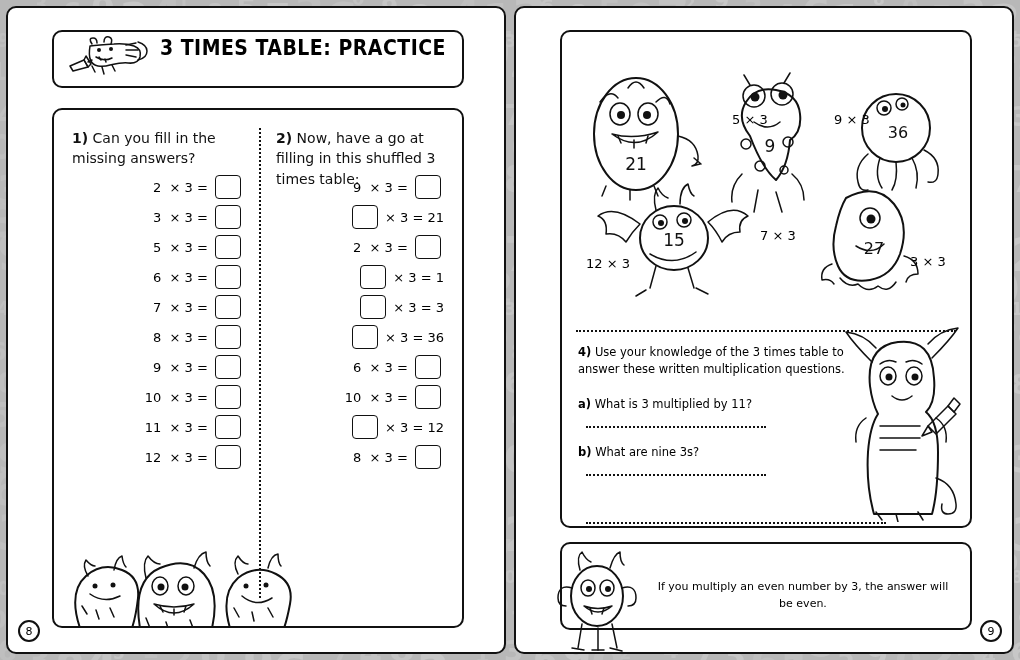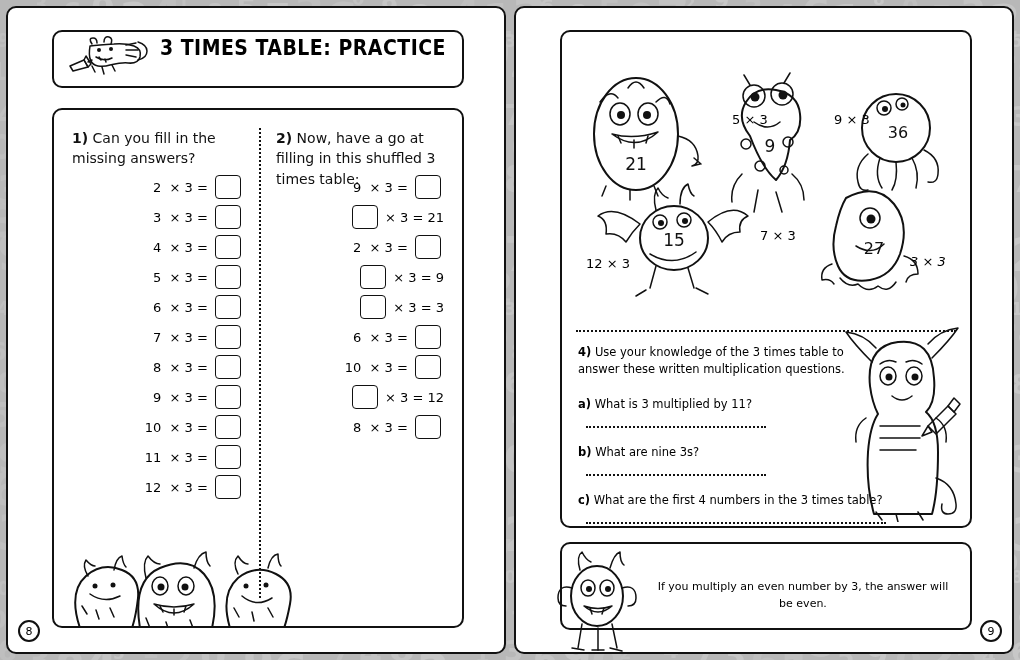--- a/index.html
+++ b/index.html
@@ -921,24 +921,20 @@
     <div class="sum-list" id="q1-list" style="left:40px; top:62px; width:150px;">
         <div class="sum-row">
           <span class="txt">2  × 3 = </span>
           <span class="ansbox"></span>
         </div>
         <div class="sum-row">
           <span class="txt">3  × 3 = </span>
           <span class="ansbox"></span>
         </div>
         <div class="sum-row">
-          <span class="txt">4  × 3 = </span>
-          <span class="ansbox"></span>
-        </div>
-        <div class="sum-row">
           <span class="txt">5  × 3 = </span>
           <span class="ansbox"></span>
         </div>
         <div class="sum-row">
           <span class="txt">6  × 3 = </span>
           <span class="ansbox"></span>
         </div>
         <div class="sum-row">
           <span class="txt">7  × 3 = </span>
           <span class="ansbox"></span>
@@ -978,25 +974,29 @@
         <div class="sum-row">
           <span class="ansbox"></span>
           <span class="txt"> × 3 = 21</span>
         </div>
         <div class="sum-row">
           <span class="txt">2  × 3 = </span>
           <span class="ansbox"></span>
         </div>
         <div class="sum-row">
           <span class="ansbox"></span>
-          <span class="txt"> × 3 = 9</span>
+          <span class="txt"> × 3 = 1</span>
         </div>
         <div class="sum-row">
           <span class="ansbox"></span>
           <span class="txt"> × 3 = 3</span>
+        </div>
+        <div class="sum-row">
+          <span class="ansbox"></span>
+          <span class="txt"> × 3 = 36</span>
         </div>
         <div class="sum-row">
           <span class="txt">6  × 3 = </span>
           <span class="ansbox"></span>
         </div>
         <div class="sum-row">
           <span class="txt">10  × 3 = </span>
           <span class="ansbox"></span>
         </div>
         <div class="sum-row">
@@ -1103,45 +1103,41 @@
       <path class="mono-st-thin" d="M278 176 q16 10 28 -2"></path>
       <path class="mono-st-thin" d="M254 194 q-12 4 -10 16 q8 -2 12 4 M326 186 q14 4 14 18 q-10 0 -12 8"></path>
       <path class="mono-st-thin" d="M262 208 q8 10 18 6 q10 10 20 2 q10 8 18 -4"></path>
       <text x="296" y="184" font-size="16" font-family="DejaVu Sans, sans-serif" text-anchor="middle" fill="#111">27</text>
     </svg>
 
     <div class="mult-lbl" style="left:170px; top:80px;">5 × 3</div>
     <div class="mult-lbl" style="left:272px; top:80px;">9 × 3</div>
     <div class="mult-lbl" style="left:198px; top:196px;">7 × 3</div>
     <div class="mult-lbl" style="left:24px; top:224px;">12 × 3</div>
-    <div class="mult-lbl" style="left:348px; top:222px;font-style:italic;">3 × 3</div>
+    <div class="mult-lbl" style="left:348px; top:222px;">3 × 3</div>
 
     <div class="divider-h" style="top:298px;"></div>
 
     <div class="wq" style="left:16px; top:312px; width:290px;">
       <span class="q-num">4)</span>
       <span>Use your knowledge of the 3 times table to answer these written multiplication questions.</span>
     </div>
 
     <div class="wq" style="left:16px; top:364px; width:300px;">
       <span class="q-num">a)</span>
       <span>What is 3 multiplied by 11?</span>
     </div>
     <div class="dots" style="left:24px; top:394px; width:180px;"></div>
 
     <div class="wq" style="left:16px; top:412px; width:300px;">
       <span class="q-num">b)</span>
       <span>What are nine 3s?</span>
     </div>
     <div class="dots" style="left:24px; top:442px; width:180px;"></div>
 
-    <div class="wq" style="left:16px; top:460px; width:350px;">
-      <span class="q-num">c)</span>
-      <span>What are the first 4 numbers in the 3 times table?</span>
-    </div>
     <div class="dots" style="left:24px; top:490px; width:300px;"></div>
 
     <svg style="position:absolute; right:6px; top:290px; width:128px; height:200px;" viewBox="0 0 128 200">
       <path class="mono-st" d="M34 64 q-4 -40 28 -44 q34 -4 36 36 q2 24 -8 34 q12 10 12 40 q0 40 -6 62 l-58 0 q-8 -28 -6 -62 q2 -26 10 -38 q-6 -12 -8 -28z"></path>
       <path class="mono-st-thin" d="M36 40 q-18 -18 -26 -30 q18 2 30 16"></path>
       <path class="mono-st-thin" d="M96 36 q18 -18 26 -30 q-18 2 -30 16"></path>
       <ellipse class="mono-st-thin" cx="52" cy="54" rx="8" ry="9"></ellipse>
       <ellipse class="mono-st-thin" cx="78" cy="54" rx="8" ry="9"></ellipse>
       <circle class="mono-fill" cx="53" cy="55" r="3.5"></circle>
       <circle class="mono-fill" cx="79" cy="55" r="3.5"></circle>

